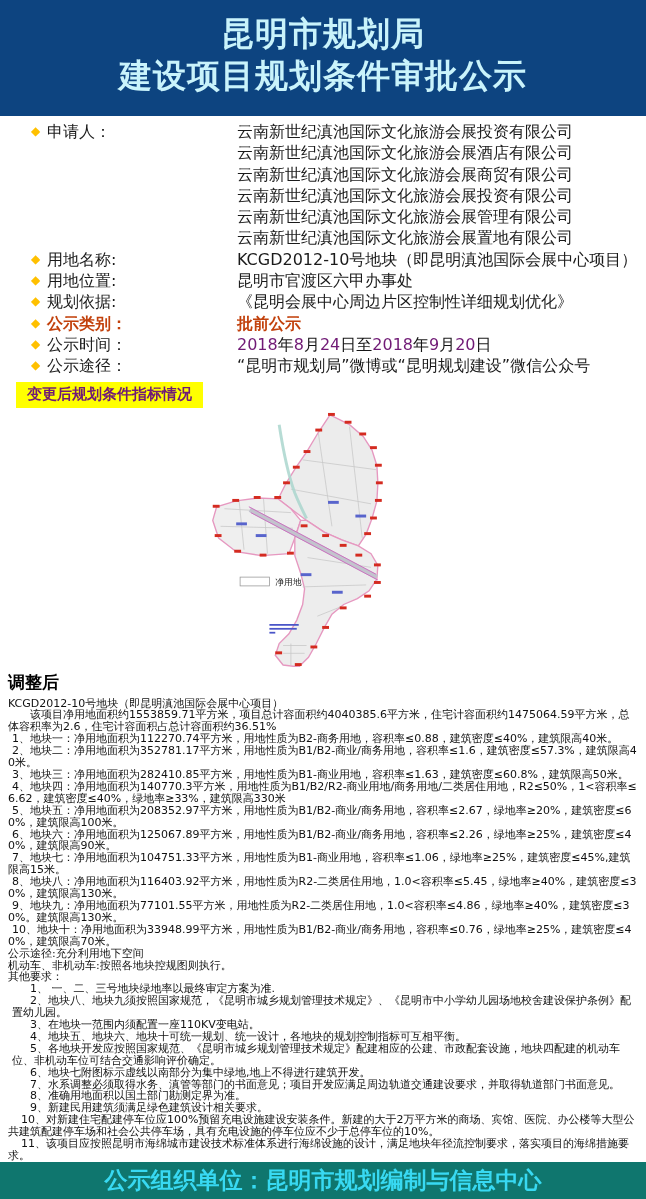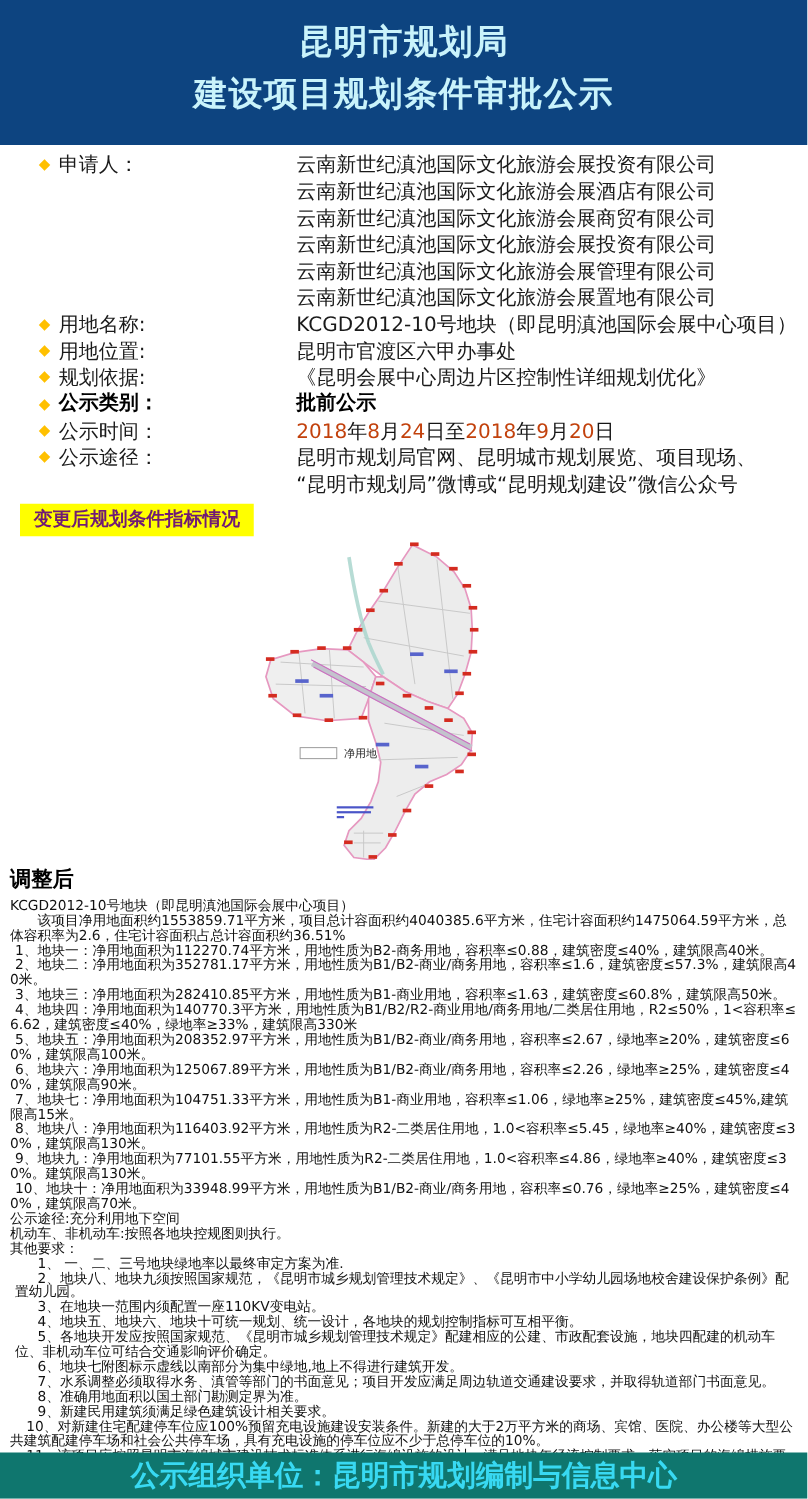--- a/index.html
+++ b/index.html
@@ -5,30 +5,30 @@
   html,body{margin:0;padding:0;}
   body{
     width:646px;height:1199px;position:relative;overflow:hidden;
     background:#ffffff;font-family:"DejaVu Sans",sans-serif;
   }
   
   .header{
     height:116px;background:#0d4480;color:#c9f3fb;text-align:center;
     font-weight:bold;box-sizing:border-box;padding-top:13px;
   }
-  .header .t1,.header .t2{font-size:27px;line-height:42px;letter-spacing:1px;margin:0;}
+  .header .t1,.header .t2{font-size:33px;line-height:42px;letter-spacing:1px;margin:0;}
   
   .info{padding:5px 0 2px 0;}
   .info-row{display:flex;font-size:16px;line-height:21.3px;padding-left:31px;}
   .diamond{flex:none;width:16px;color:#ffc000;font-size:12px;line-height:21.3px;}
   .info-label{flex:none;width:190px;color:#1a1a1a;}
   .info-values{flex:1;color:#1a1a1a;}
   .vline{white-space:nowrap;}
-  .accent{color:#000000;font-weight:bold;font-family:Liberation Mono, monospace;}
-  .seg-num{color:#c2410c;}
+  .accent{color:#c2410c;font-weight:bold;}
+  .seg-num{color:#701a75;}
   .seg-cn{color:#151515;}
   
   .banner{
     display:inline-block;margin:3px 0 3px 16px;background:#ffff00;
     color:#701a75;font-weight:bold;font-size:15px;padding:3px 11px 4px;
   }
   
   .map-wrap{height:256px;position:relative;}
   .map-wrap svg{position:absolute;left:182px;top:0;}
   
@@ -99,21 +99,20 @@
       <span class="diamond">◆</span>
       <span class="info-label">公示时间：</span>
       <div class="info-values">
         <div class="vline"><span class="seg-num">2018</span><span class="seg-cn">年</span><span class="seg-num">8</span><span class="seg-cn">月</span><span class="seg-num">24</span><span class="seg-cn">日至</span><span class="seg-num">2018</span><span class="seg-cn">年</span><span class="seg-num">9</span><span class="seg-cn">月</span><span class="seg-num">20</span><span class="seg-cn">日</span></div>
       </div>
     </div>
     <div class="info-row">
       <span class="diamond">◆</span>
       <span class="info-label">公示途径：</span>
       <div class="info-values">
-        <div class="vline">昆明市规划局官网、昆明城市规划展览、项目现场、</div>
         <div class="vline">“昆明市规划局”微博或“昆明规划建设”微信公众号</div>
       </div>
     </div>
   </div>
 
 <div>
   <span class="banner">变更后规划条件指标情况</span>
 </div>
 
 <div class="map-wrap">

